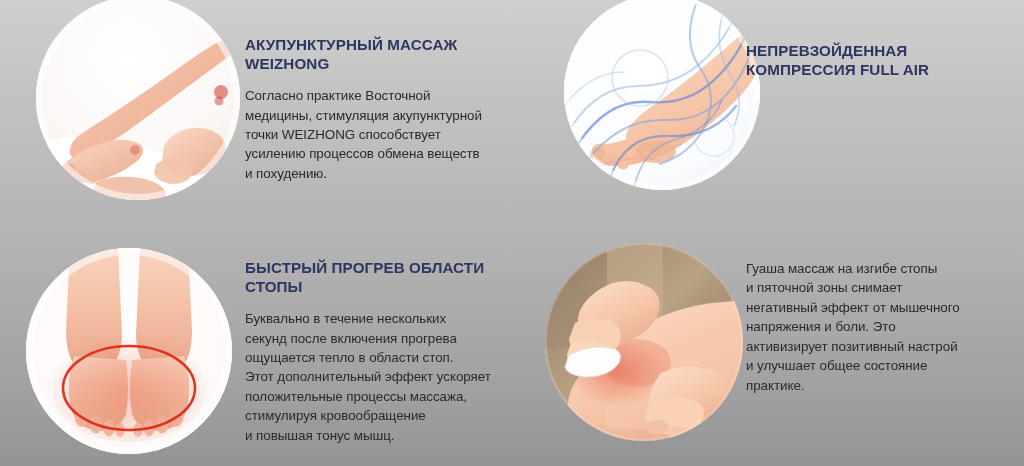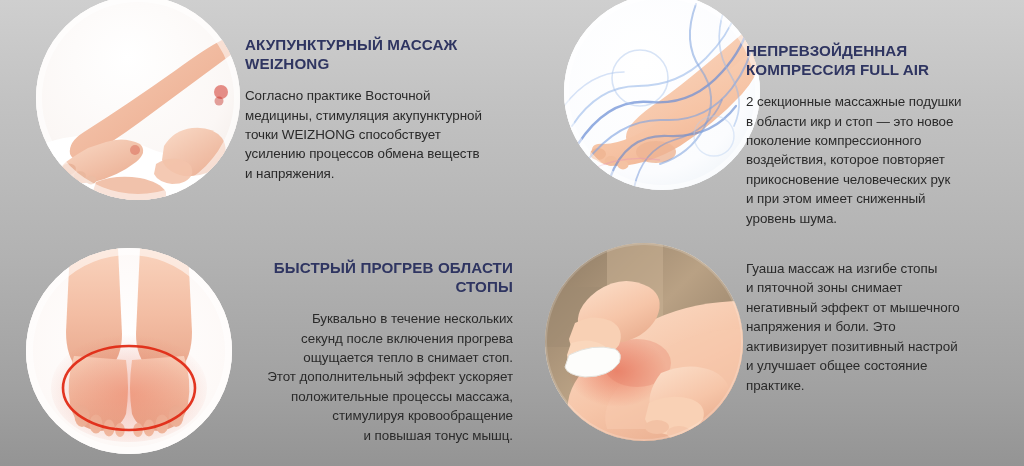--- a/index.html
+++ b/index.html
@@ -38,21 +38,21 @@
   .photo-fullair      { left: 564px; top: -6px;   width: 196px; height: 196px; }
   .photo-heat         { left: 26px;  top: 248px;  width: 206px; height: 206px; }
   .photo-guasha       { left: 545px; top: 243px;  width: 198px; height: 198px; }
 
   
   .block {
     position: absolute;
   }
   .block-weizhong { left: 245px; top: 36px;  width: 270px; }
   .block-fullair  { left: 746px; top: 22px;  width: 272px; margin-top: 20px; }
-  .block-heat     { left: 245px; top: 259px; width: 268px; text-align: right; }
+  .block-heat     { left: 245px; top: 259px; width: 268px; }
   .block-guasha   { left: 746px; top: 259px; width: 272px; }
 
   .heading {
     margin: 0 0 13px 0;
     color: #2f3561;
     font-family: "Liberation Sans", sans-serif;
     font-weight: bold;
     font-size: 15.2px;
     line-height: 1.22;
     letter-spacing: 0.1px;
@@ -115,21 +115,21 @@
       <circle cx="102" cy="102" r="102" fill="none" stroke="#ffffff" stroke-width="12" opacity="0.55"></circle>
     </svg>
   </div>
 
   <div class="block block-weizhong">
     <h2 class="heading">АКУПУНКТУРНЫЙ МАССАЖ WEIZHONG</h2>
     <p class="body-text">Согласно практике Восточной
 медицины, стимуляция акупунктурной
 точки WEIZHONG способствует
 усилению процессов обмена веществ
-и напряжения.</p>
+и похудению.</p>
   </div>
 
   <div class="photo photo-fullair">
     <svg viewBox="0 0 196 196" xmlns="http://www.w3.org/2000/svg" aria-hidden="true">
       <defs>
         <radialGradient id="faBg" cx="40%" cy="35%" r="75%">
           <stop offset="0%" stop-color="#ffffff"></stop>
           <stop offset="75%" stop-color="#fbfcfe"></stop>
           <stop offset="100%" stop-color="#eef3f8"></stop>
         </radialGradient>
@@ -165,27 +165,20 @@
       <circle cx="76" cy="84" r="28" fill="none" stroke="#a9c4ec" stroke-width="1.6" opacity="0.45"></circle>
       <circle cx="150" cy="142" r="20" fill="none" stroke="#b5cdef" stroke-width="1.4" opacity="0.4"></circle>
 
       <path d="M26 176 Q60 160 96 166" fill="none" stroke="#e79ab6" stroke-width="1.4" opacity="0.45"></path>
       <circle cx="98" cy="98" r="98" fill="none" stroke="#ffffff" stroke-width="10" opacity="0.5"></circle>
     </svg>
   </div>
 
   <div class="block block-fullair">
     <h2 class="heading">НЕПРЕВЗОЙДЕННАЯ КОМПРЕССИЯ FULL AIR</h2>
-    <p class="body-text">2 секционные массажные подушки
-в области икр и стоп — это новое
-поколение компрессионного
-воздействия, которое повторяет
-прикосновение человеческих рук
-и при этом имеет сниженный
-уровень шума.</p>
   </div>
 
   <div class="photo photo-heat">
     <svg viewBox="0 0 206 206" xmlns="http://www.w3.org/2000/svg" aria-hidden="true">
       <defs>
         <radialGradient id="htBg" cx="50%" cy="45%" r="70%">
           <stop offset="0%" stop-color="#ffffff"></stop>
           <stop offset="80%" stop-color="#fdf8f6"></stop>
           <stop offset="100%" stop-color="#f5ebe7"></stop>
         </radialGradient>
@@ -225,21 +218,21 @@
       <ellipse cx="103" cy="140" rx="66" ry="42" fill="none" stroke="#e02b16" stroke-width="2.6" opacity="0.95"></ellipse>
 
       <circle cx="103" cy="103" r="103" fill="none" stroke="#ffffff" stroke-width="14" opacity="0.55"></circle>
     </svg>
   </div>
 
   <div class="block block-heat">
     <h2 class="heading">БЫСТРЫЙ ПРОГРЕВ ОБЛАСТИ СТОПЫ</h2>
     <p class="body-text">Буквально в течение нескольких
 секунд после включения прогрева
-ощущается тепло в снимает стоп.
+ощущается тепло в области стоп.
 Этот дополнительный эффект ускоряет
 положительные процессы массажа,
 стимулируя кровообращение
 и повышая тонус мышц.</p>
   </div>
 
   <div class="photo photo-guasha">
     <svg viewBox="0 0 198 198" xmlns="http://www.w3.org/2000/svg" aria-hidden="true">
       <defs>
         <linearGradient id="gsBg" x1="0%" y1="0%" x2="100%" y2="100%">

